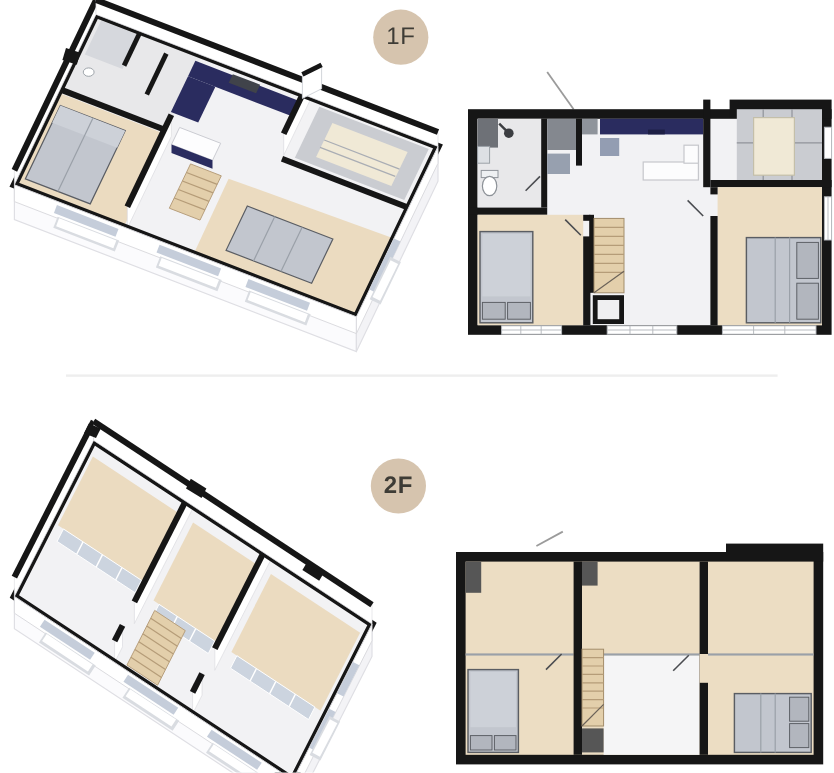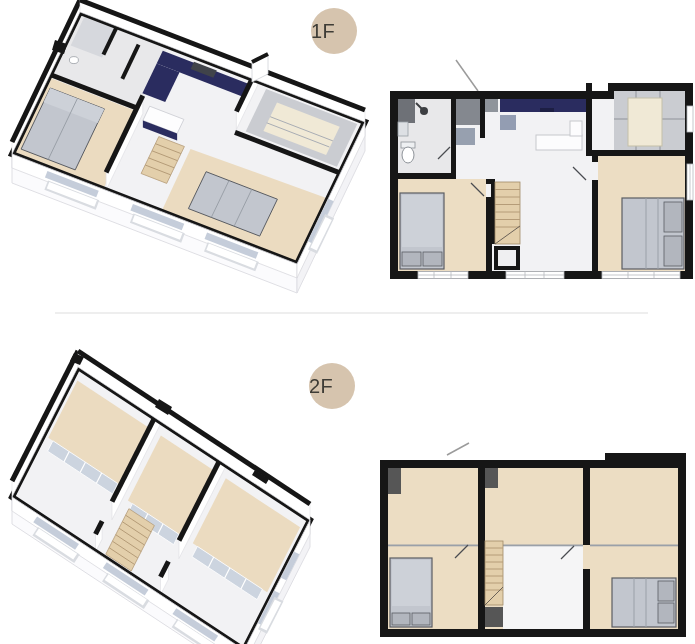--- a/index.html
+++ b/index.html
@@ -4,25 +4,25 @@
 <style>
   html,body{margin:0;padding:0;background:#fff;}
   .screen{position:relative;width:695px;height:644px;background:#ffffff;overflow:hidden;
           font-family:"Liberation Sans", sans-serif;}
   .iso,.plan{position:absolute;display:block;}
   #fp1iso{left:0;top:-18px;width:380px;height:320px;}
   #fp1plan{left:388px;top:56px;width:307px;height:226px;}
   #fp2iso{left:0;top:339px;width:335px;height:306px;}
   #fp2plan{left:375px;top:432px;width:320px;height:212px;}
   .badge{position:absolute;width:46px;height:46px;border-radius:50%;
-         display:flex;align-items:center;
+         display:flex;align-items:center;justify-content:center;
          background:var(--badge_bg);color:var(--badge_text);
          font-size:20px;letter-spacing:.5px;font-weight:400;}
   #badge1{left:311px;top:8px;}
-  #badge2{left:309px;top:363px;}
+  #badge2{left:309px;top:382px;font-weight:bold;}
   .divider{position:absolute;left:55px;top:312px;width:593px;height:2px;background:var(--divider);}
   svg line{stroke-linecap:butt;}
 </style>
 </head>
 <body>
 
 <div class="screen">
 
   <svg id="fp1iso" class="iso" viewBox="0 -20 380 320">
     <g>

